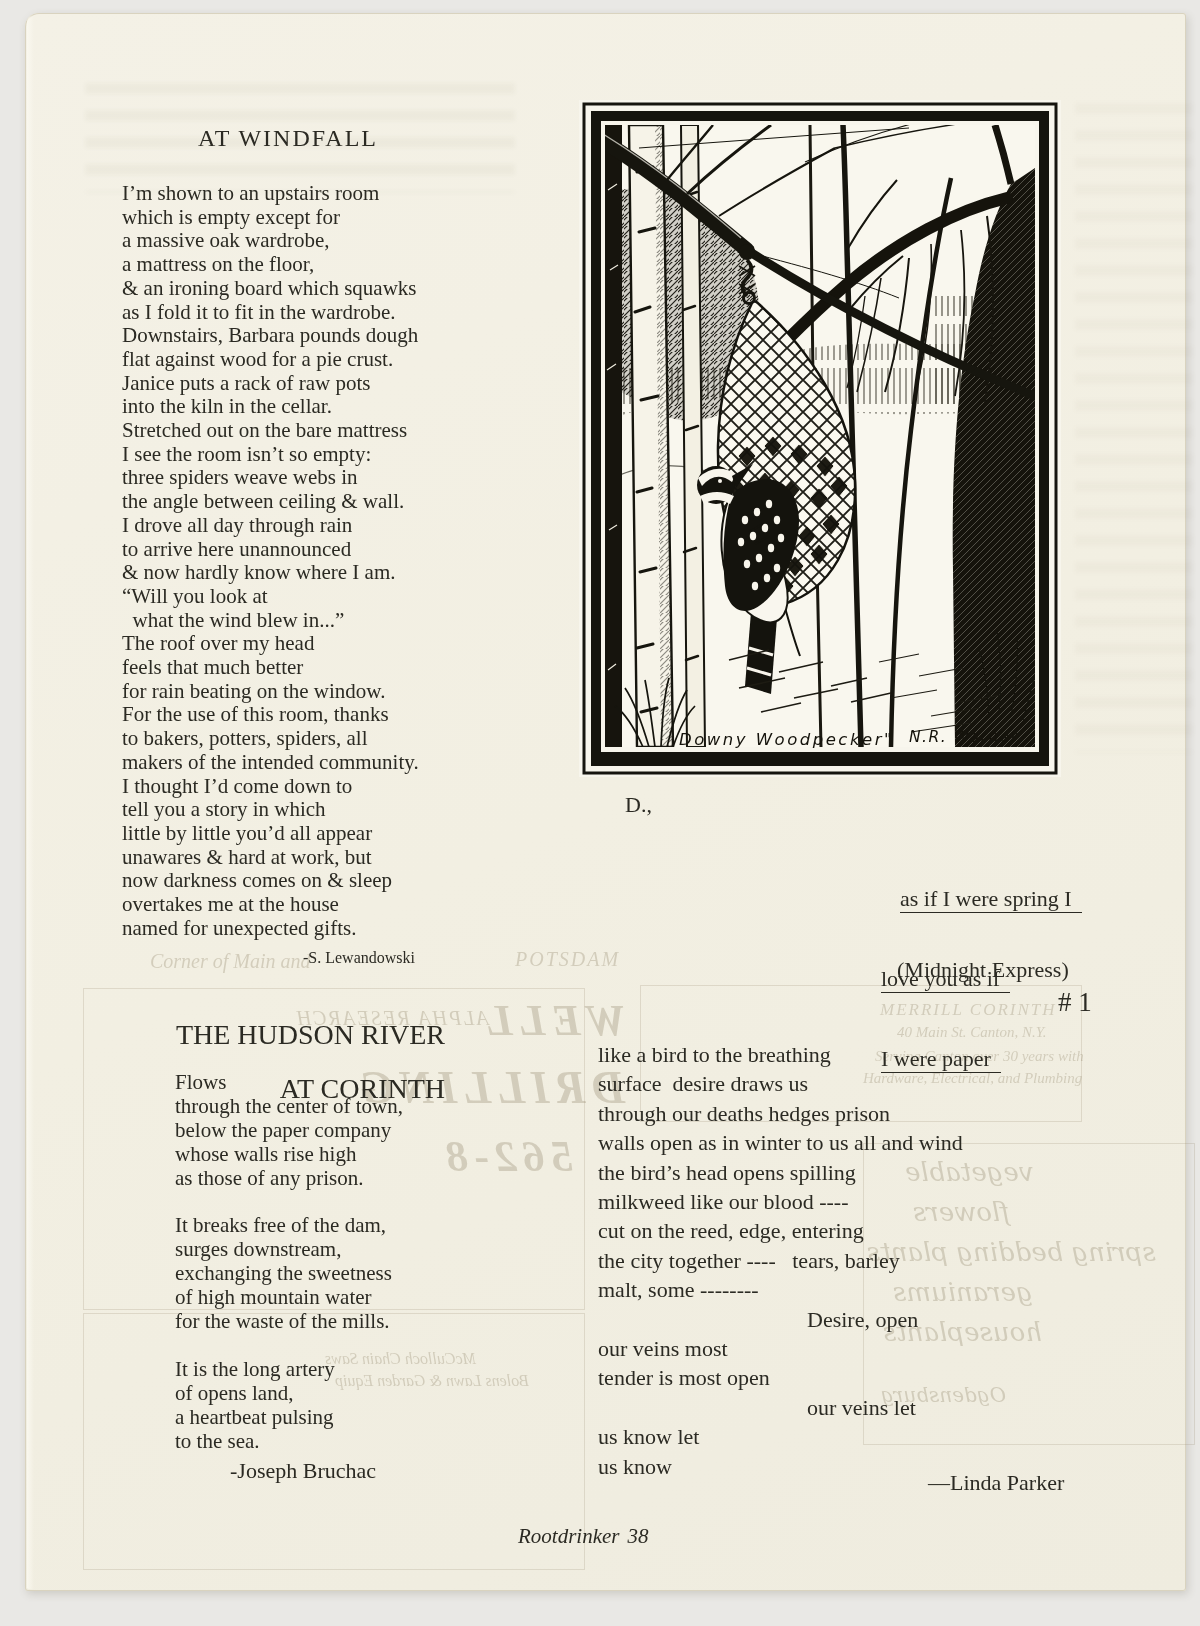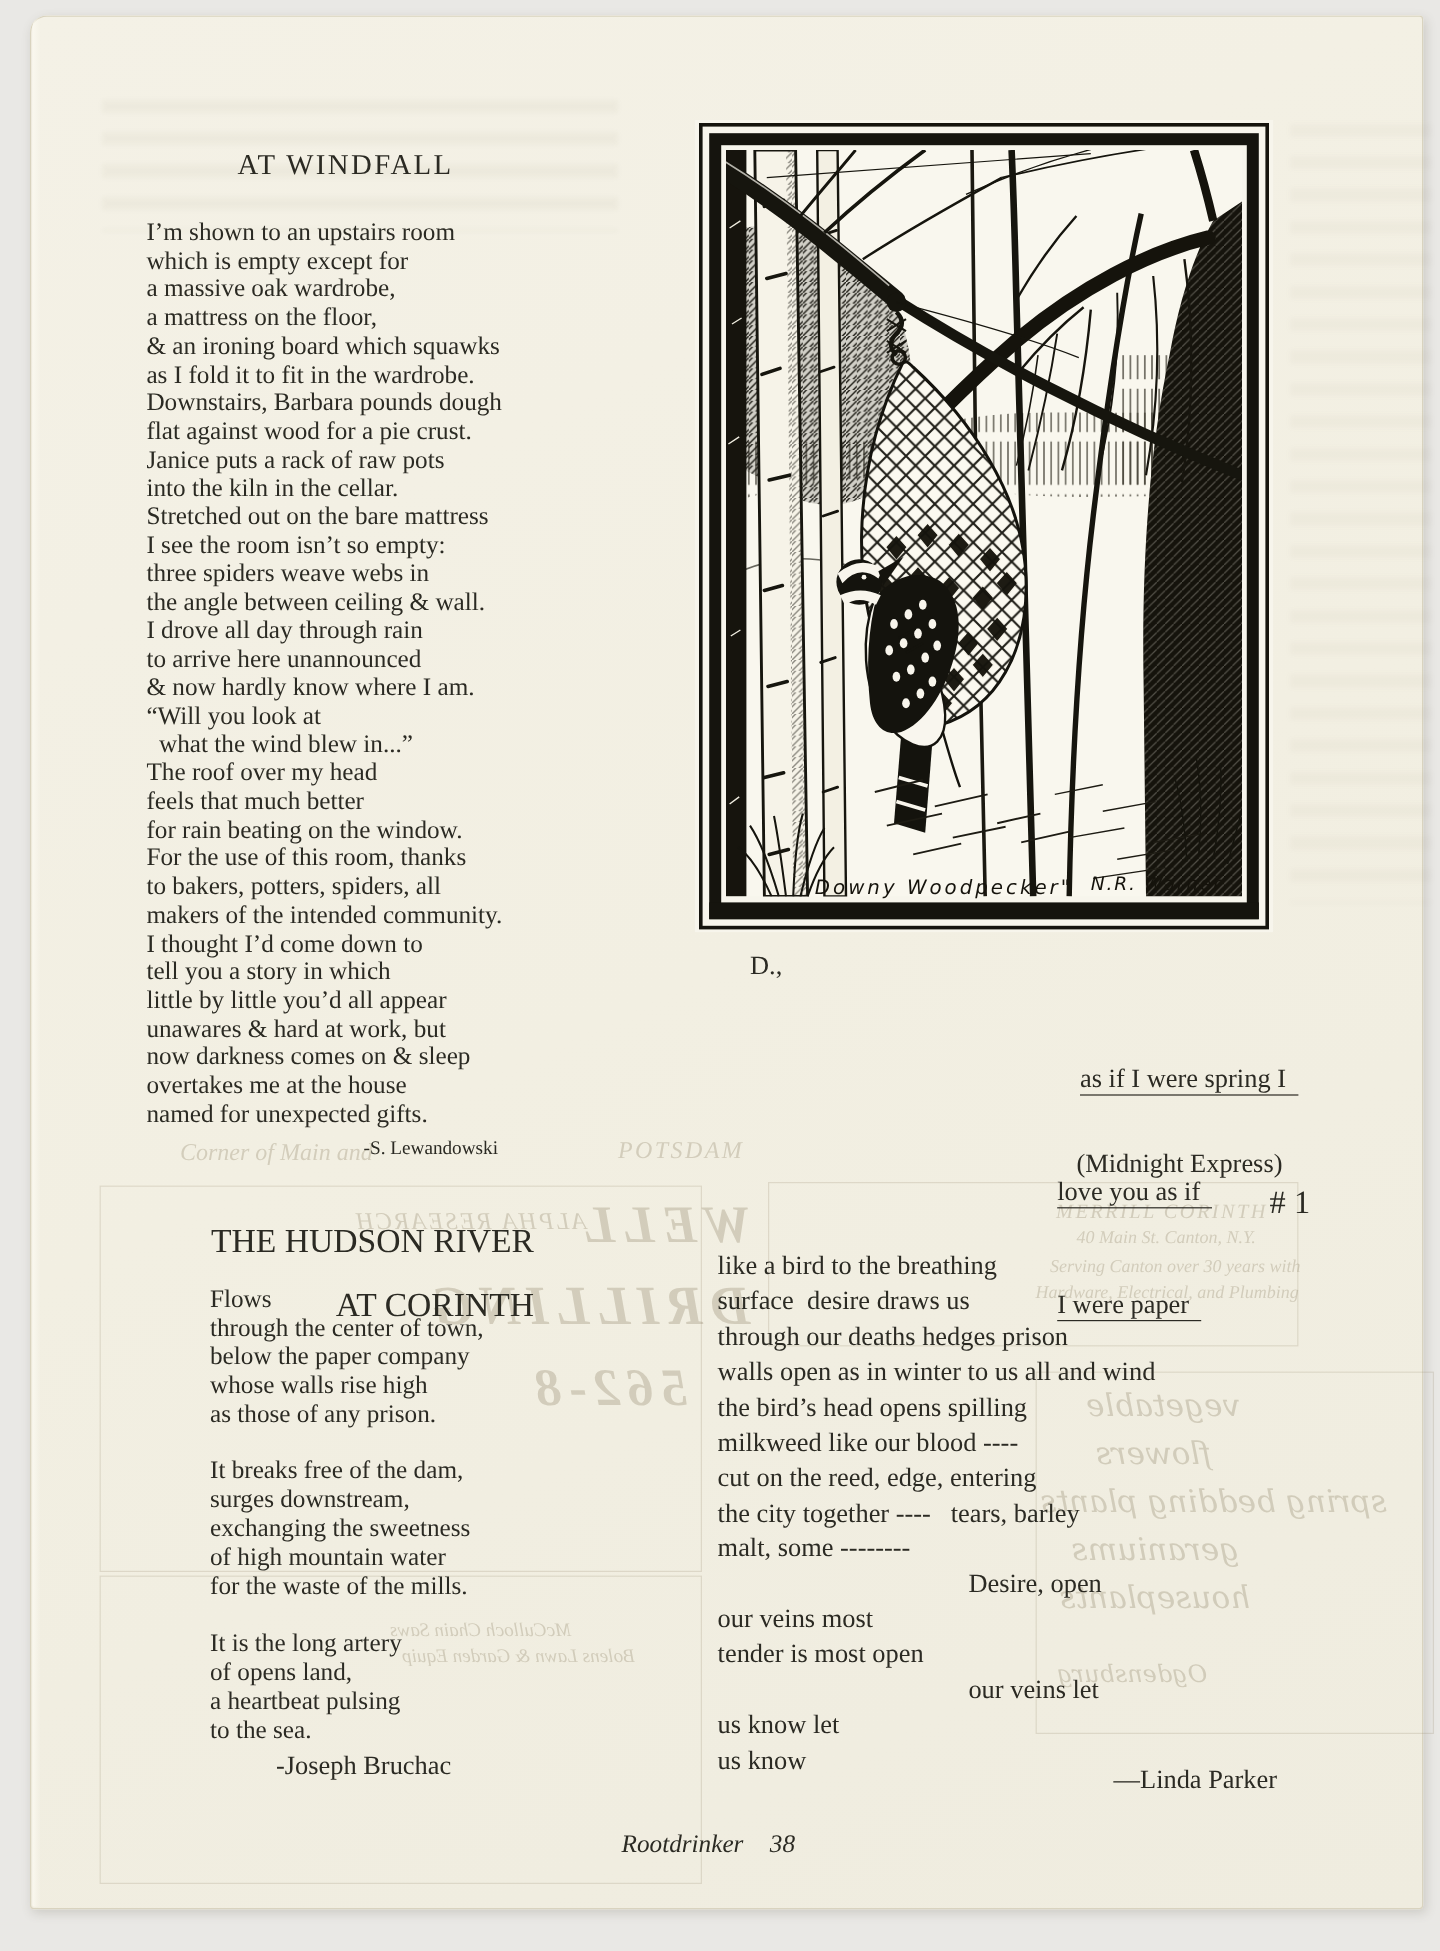--- a/index.html
+++ b/index.html
@@ -57,28 +57,28 @@
     font-family:"Liberation Serif", serif;
   }
   .poem-title{font-size:24px;letter-spacing:2px;text-align:center;width:332px;}
   .poem1{left:97px;top:169px;font-size:21px;line-height:23.7px;}
   .attr1{left:278px;top:936px;font-size:16px;}
   .h2{left:110px;top:1008px;width:310px;font-size:28px;line-height:27px;text-align:right;}
   .poem2{left:150px;top:1058px;font-size:21px;line-height:23.9px;}
   .attr2{left:205px;top:1445px;font-size:22px;}
   .dedication{left:600px;top:779px;font-size:22px;}
   .epigraph{left:856px;top:821px;font-size:22px;}
-  .uline{display:table;line-height:25px;border-bottom:1.6px solid #2b2a23;margin-bottom:15px;padding:0 10px 1px 0;}
+  .uline{display:table;line-height:25px;border-bottom:1.6px solid #2b2a23;margin-bottom:1px;padding:0 10px 1px 0;}
   .uline.first{margin-left:19px;}
   .mid-exp{left:872px;top:944px;font-size:22px;}
   .sec-num{left:1033px;top:974px;font-size:27px;}
   .poem3{left:573px;top:1027px;font-size:22px;line-height:29.4px;}
   .attr3{left:903px;top:1457px;font-size:22px;}
   .footer{left:472px;top:1486px;font-size:21px;font-style:italic;}
-  .footer .pgnum{margin-left:22px;}
+  .footer .pgnum{margin-left:8px;}
   
   .illu{position:absolute;left:554px;top:87px;width:482px;height:677px;}
 </style>
 </head>
 <body>
 
 <div class="page">
 
   <div>
     <div class="glines" style="left:60px;top:70px;width:430px;height:110px;"></div>

